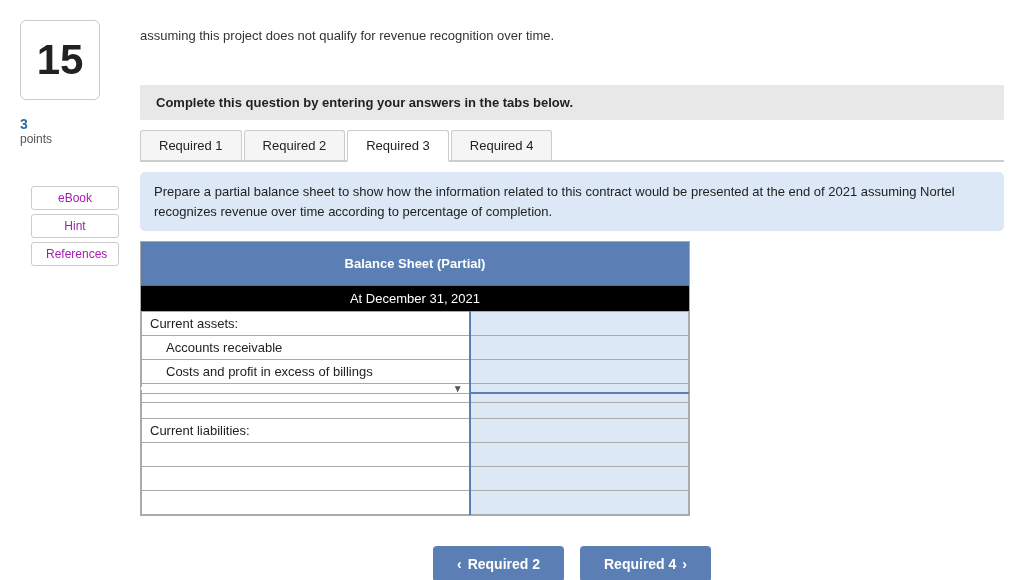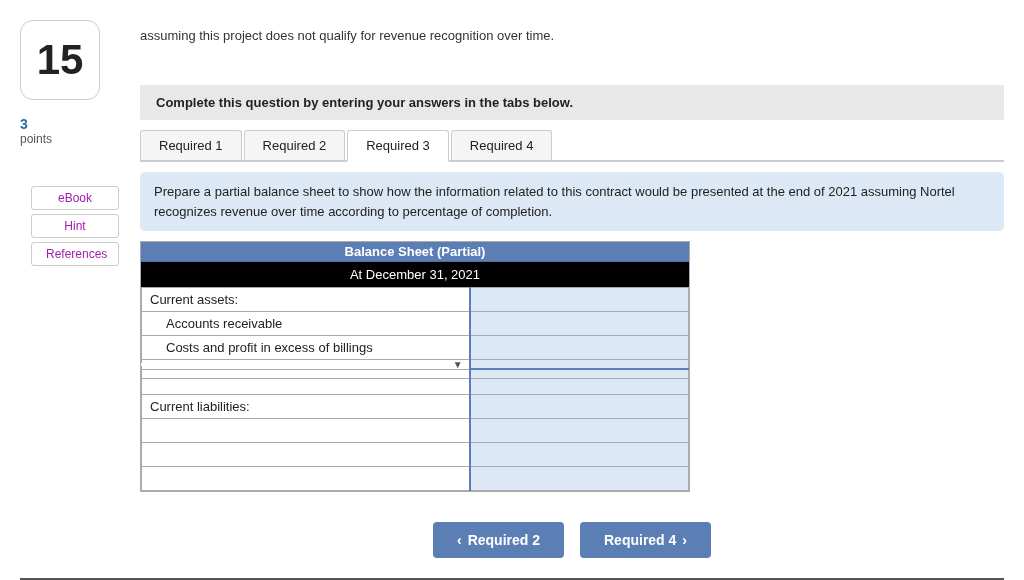--- a/index.html
+++ b/index.html
@@ -24,21 +24,21 @@
     .question-number-box {
       border: 1px solid #ccc;
       width: 80px;
       height: 80px;
       display: flex;
       align-items: center;
       justify-content: center;
       font-size: 42px;
       font-weight: bold;
       margin-bottom: 16px;
-      border-radius: 13px;
+      border-radius: 6px;
     }
     .points-label {
       font-size: 14px;
       font-weight: bold;
       color: #2a6da8;
     }
     .points-sub {
       font-size: 12px;
       color: #555;
     }
@@ -117,21 +117,21 @@
       max-width: 550px;
       border: 1px solid #aaa;
       margin-bottom: 20px;
     }
     .bs-header-row {
       background: #5b7fb5;
       color: #fff;
       text-align: center;
       font-weight: bold;
       font-size: 13px;
-      padding: 2px 4px;
+      padding: 14px 4px;
       border-bottom: 1px solid #4a6da3;
     }
     .bs-subheader-row {
       background: #000000;
       color: #fff;
       text-align: center;
       font-size: 13px;
       padding: 5px 4px;
     }
     .bs-table {

